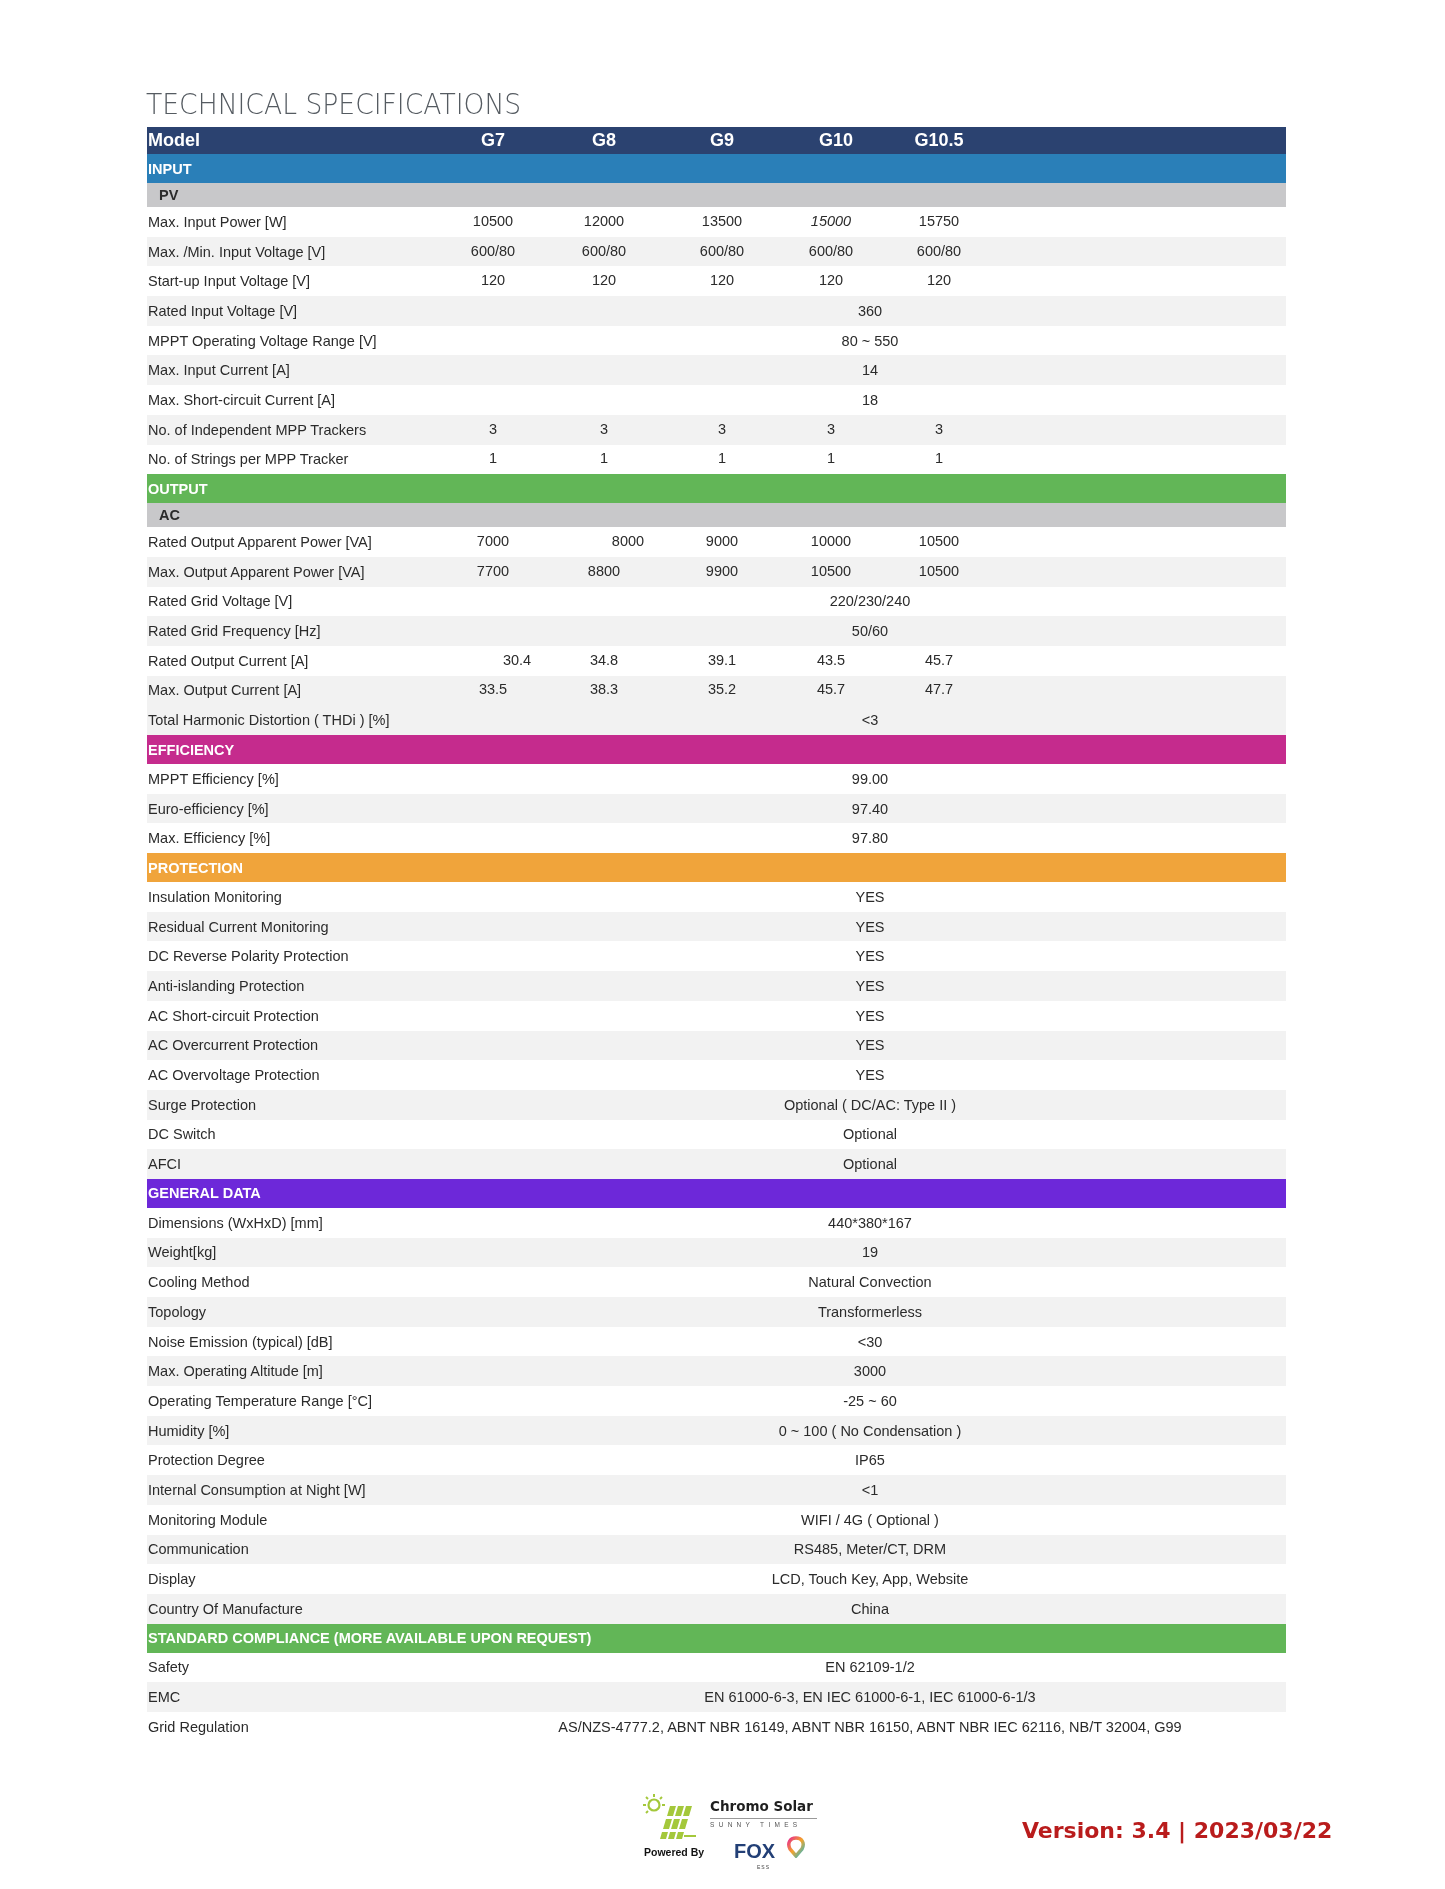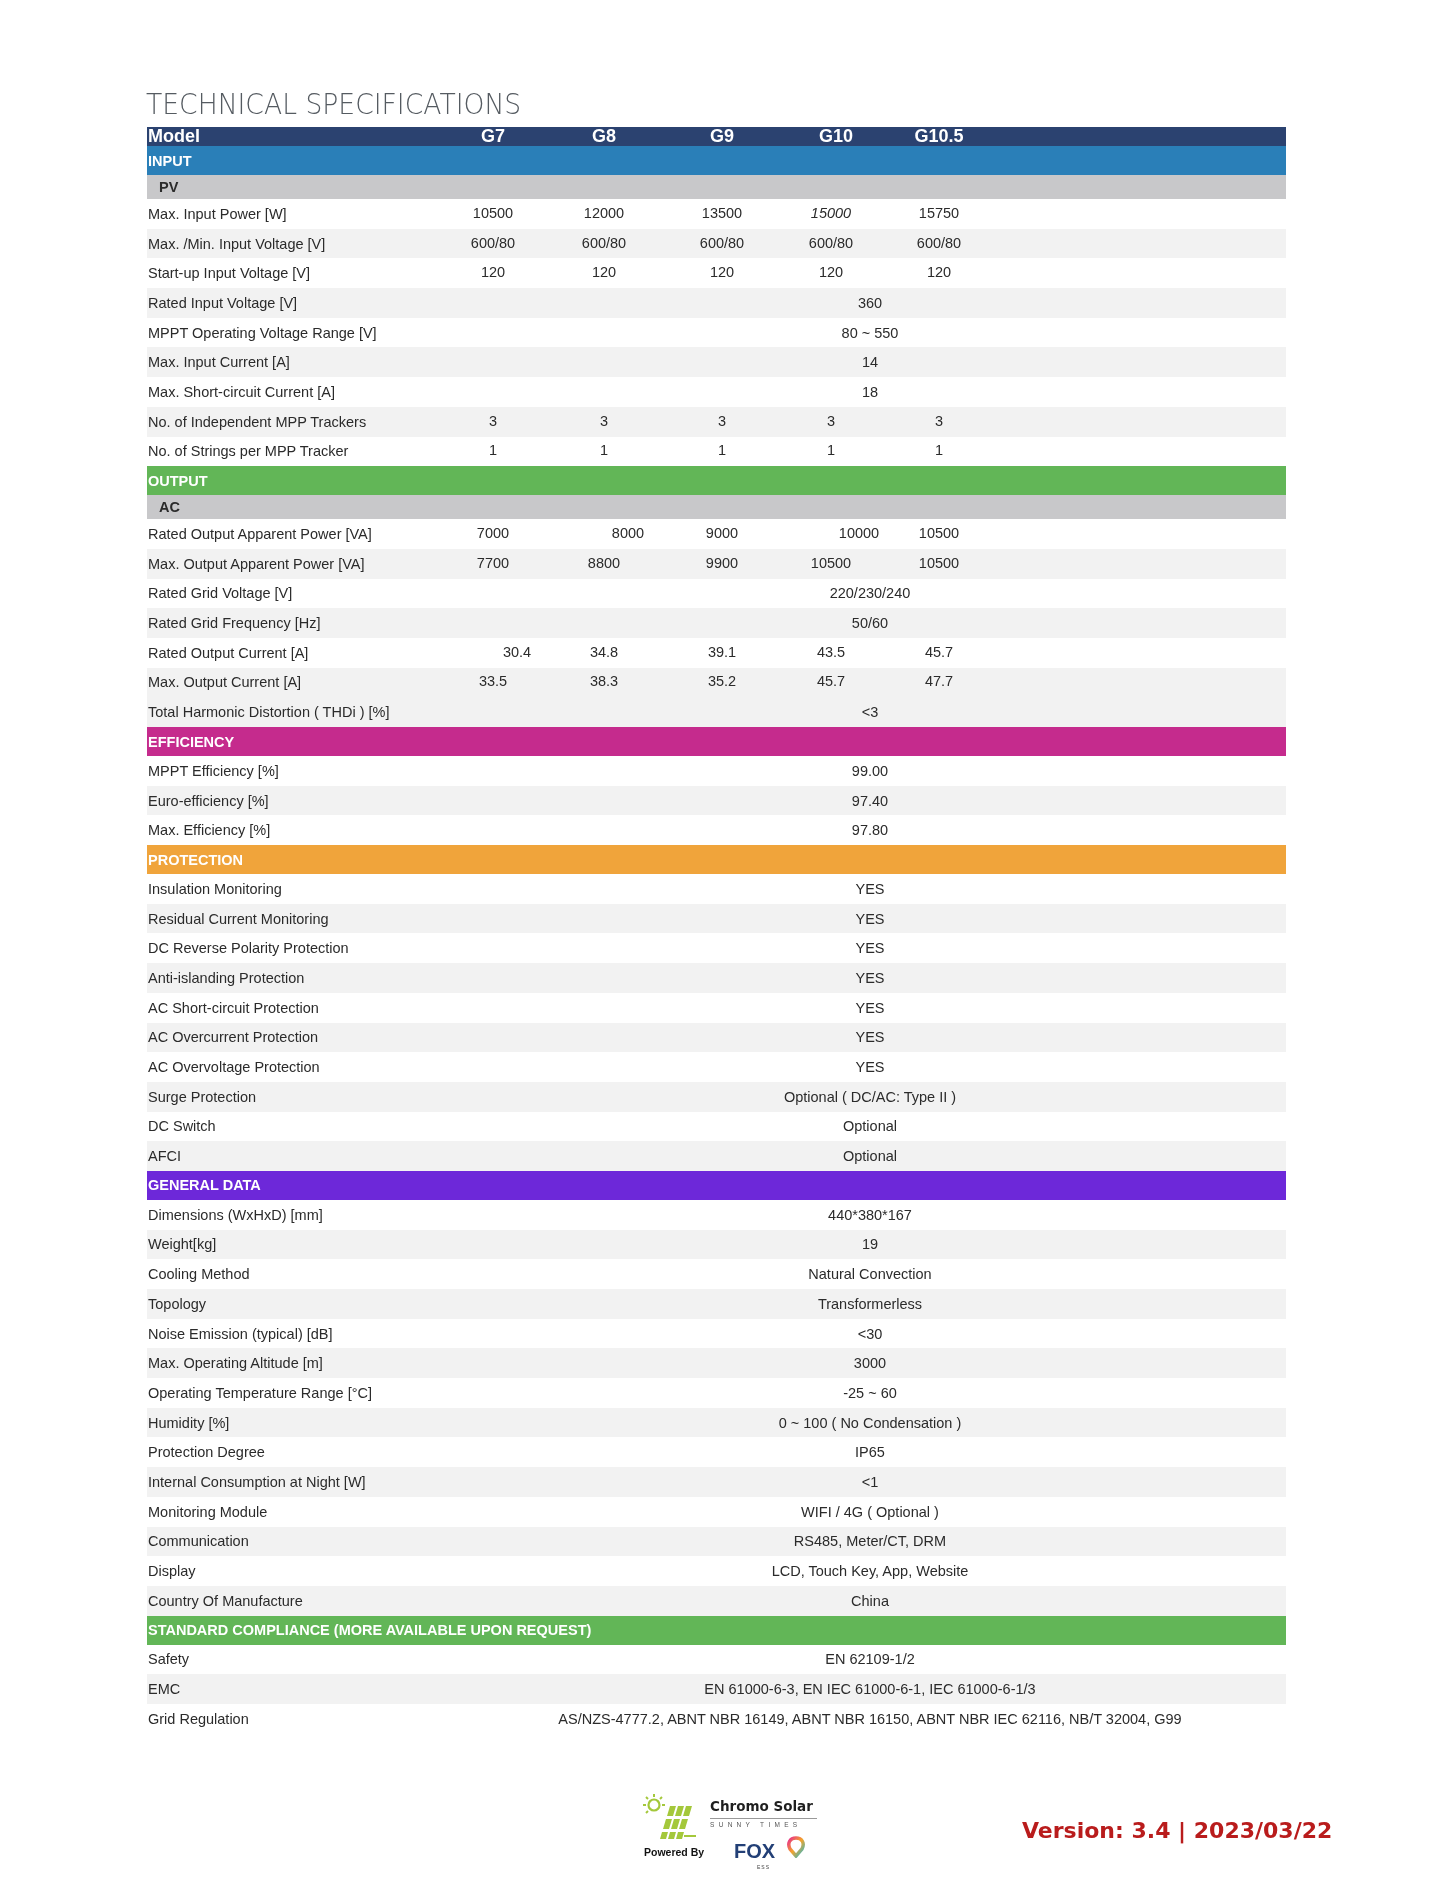--- a/index.html
+++ b/index.html
@@ -6,21 +6,21 @@
   body { width: 1445px; height: 1889px; position: relative; overflow: hidden;
          font-family: "Liberation Sans", "DejaVu Sans", sans-serif; color: #2b2b2b; }
   .title { position: absolute; left: 146px; top: 88px; font-size: 28px; color: #555b61;
            font-family: "DejaVu Sans", sans-serif; font-weight: 300; letter-spacing: 0px; transform: scaleX(0.95); transform-origin: left; }
   .spec-table { position: absolute; left: 147px; top: 127px; width: 1139px; }
   .row { position: relative; height: 29.7px; display: flex; align-items: center; font-size: 14.5px; }
   .row.alt { background: #f2f2f2; }
   .row .label { position: absolute; left: 0; padding-left: 1px; white-space: nowrap; }
   .row .cell { position: absolute; transform: translateX(-50%); white-space: nowrap; top: 50%; margin-top: -9px; }
   .row .span { position: absolute; left: 723px; transform: translateX(-50%); white-space: nowrap; }
-  .row.model { height: 19px; background: #2b4270; color: #fff; font-weight: bold; font-size: 18px; }
+  .row.model { height: 27px; background: #2b4270; color: #fff; font-weight: bold; font-size: 18px; }
   .row.model .cell { margin-top: -11px; }
   .row.section { height: 29px; color: #fff; font-weight: bold; font-size: 14.5px; }
   .row.sub { height: 24px; background: #c8c8ca; font-weight: bold; }
   .row.sub .label { padding-left: 12px; }
   .footer-version { position: absolute; left: 1022px; top: 1818px; font-size: 22px; color: #b91c1c;
                     font-family: "DejaVu Sans", sans-serif; font-weight: 700; }
   .logo { position: absolute; left: 640px; top: 1794px; width: 180px; height: 80px; }
   .logo .brand { position: absolute; left: 70px; top: 4px; font-size: 13.5px; font-weight: bold; color: #1f1f1f; font-family: "DejaVu Sans", sans-serif; }
   .logo .tag { position: absolute; left: 70px; top: 24px; font-size: 6.5px; letter-spacing: 4.3px; color: #555; border-top: 1px solid #999; padding-top: 2px; width: 107px; }
   .logo .powered { position: absolute; left: 4px; top: 52px; font-size: 10.5px; font-weight: bold; color: #111; }
@@ -108,21 +108,21 @@
       <span class="label">OUTPUT</span>
     </div>
     <div class="row sub">
       <span class="label">AC</span>
     </div>
     <div class="row">
       <span class="label">Rated Output Apparent Power [VA]</span>
       <span class="cell" style="left: 346px;">7000</span>
       <span class="cell" style="left: 457px; margin-left: 24px;">8000</span>
       <span class="cell" style="left: 575px;">9000</span>
-      <span class="cell" style="left: 712px;">10000</span>
+      <span class="cell" style="left: 684px;">10000</span>
       <span class="cell" style="left: 792px;">10500</span>
     </div>
     <div class="row alt">
       <span class="label">Max. Output Apparent Power [VA]</span>
       <span class="cell" style="left: 346px;">7700</span>
       <span class="cell" style="left: 457px;">8800</span>
       <span class="cell" style="left: 575px;">9900</span>
       <span class="cell" style="left: 684px;">10500</span>
       <span class="cell" style="left: 792px;">10500</span>
     </div>

